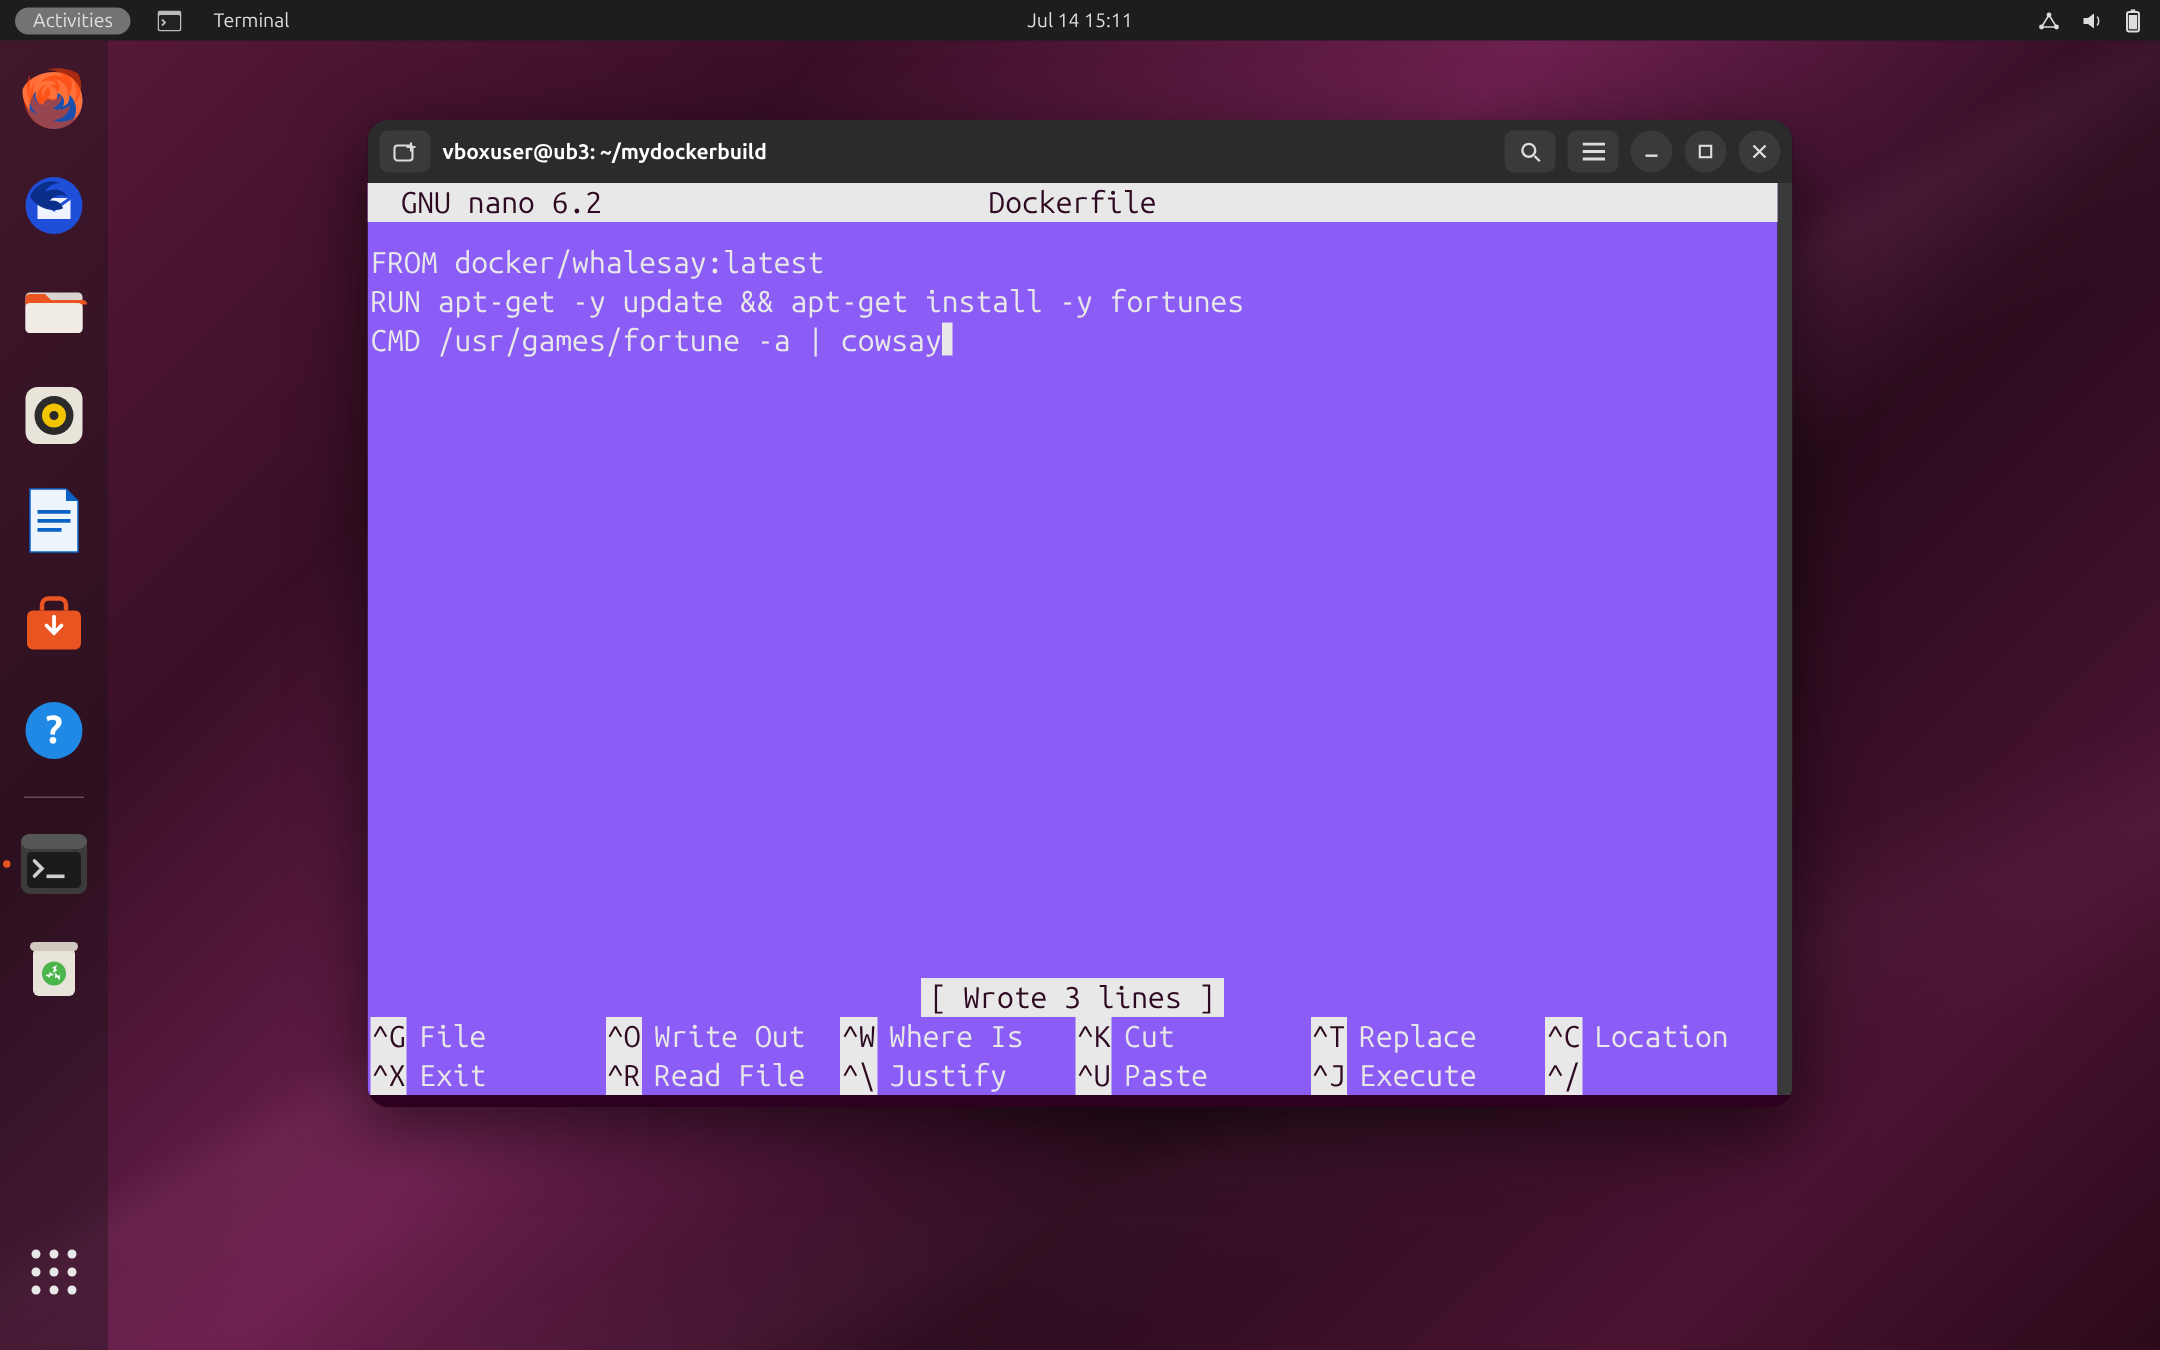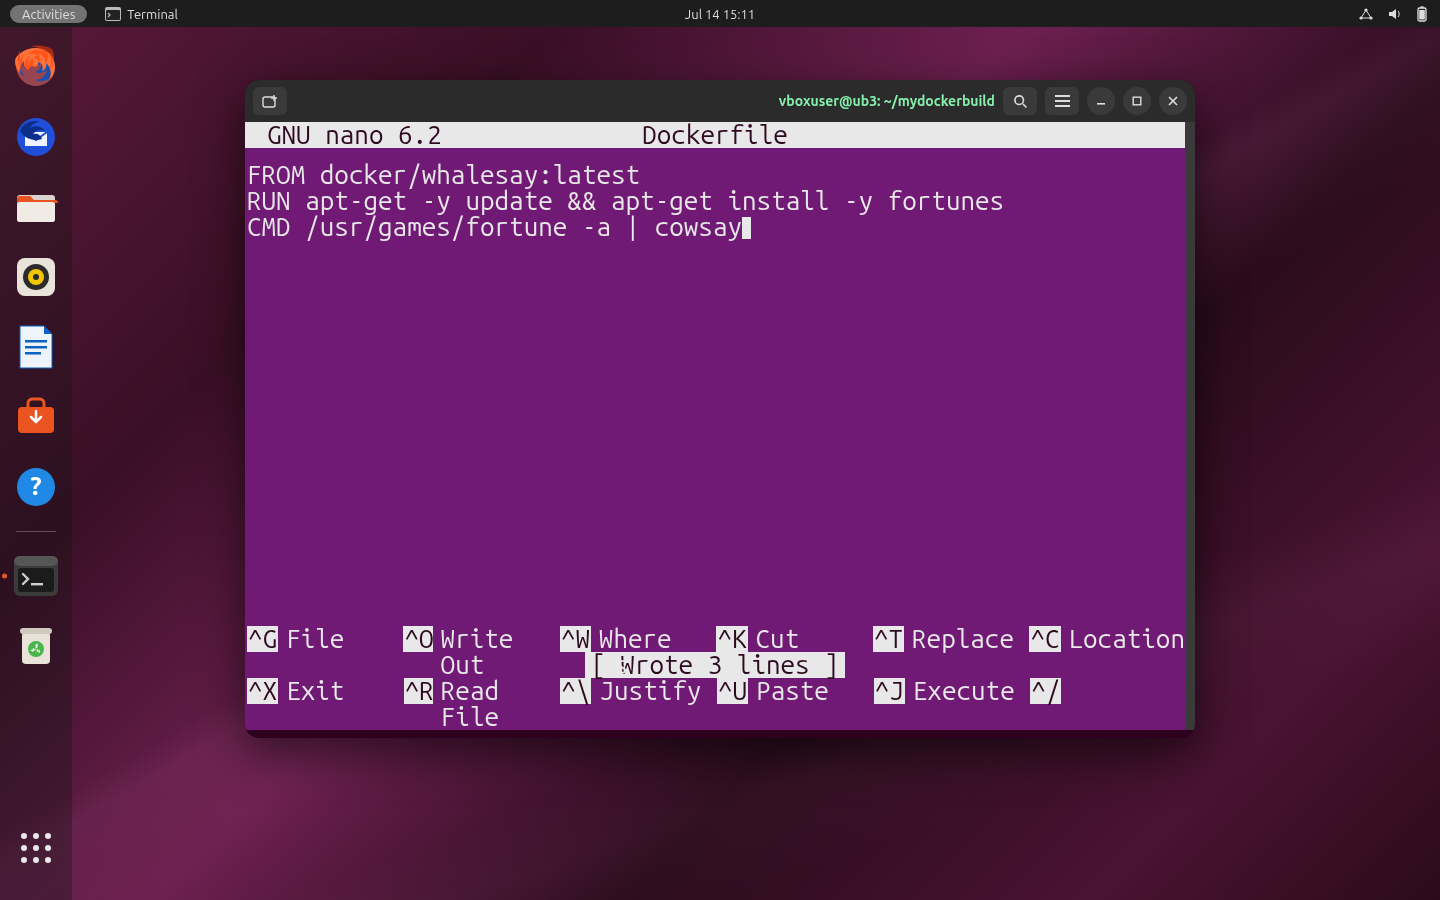--- a/index.html
+++ b/index.html
@@ -16,21 +16,21 @@
       linear-gradient(150deg, transparent 48%, rgba(255,160,210,.06) 50%, transparent 58%),
       linear-gradient(160deg, transparent 70%, rgba(255,160,210,.04) 75%, transparent 82%);
     pointer-events:none;
   }
 
   
   .topbar{position:absolute;left:0;right:0;top:0;height:27px;background:#1d1d1d;color:#ddd;
           display:flex;align-items:center;font-size:13px;z-index:50}
   .tb-left{display:flex;align-items:center;gap:18px;padding-left:10px}
   .activities{background:#737373;border-radius:12px;padding:2px 12px}
-  .tb-app{display:flex;align-items:center;gap:6px}
+  .tb-app{display:flex;align-items:center;gap:21px}
   .tb-center{position:absolute;left:50%;transform:translateX(-50%)}
   .tb-right{margin-left:auto;display:flex;align-items:center;gap:14px;padding-right:12px}
   .tb-right svg,.tb-app svg{display:block}
 
   
   .dock{position:absolute;left:0;top:27px;bottom:0;width:72px;background:rgba(20,20,20,.35);
         display:flex;flex-direction:column;align-items:center;padding-top:14px;gap:18px;z-index:40}
   .dock-item{width:52px;height:52px;border-radius:12px;display:flex;align-items:center;justify-content:center;
              background:transparent;position:relative}
   .dock-item.running::before{content:"";position:absolute;left:-8px;top:50%;transform:translateY(-50%);
@@ -39,25 +39,25 @@
   .apps-grid{margin-top:auto;margin-bottom:26px}
 
   
   .win{position:absolute;left:245px;top:80px;width:950px;height:658px;border-radius:14px;overflow:hidden;
        box-shadow:0 14px 48px rgba(0,0,0,.6);background:#2c001e;z-index:30}
   .titlebar{height:42px;background:#2b2b2b;display:flex;align-items:center;color:#ddd;font-size:14px;
             padding:0 8px;gap:8px}
   .tb-btn{width:34px;height:28px;border-radius:6px;display:flex;align-items:center;justify-content:center;
           background:#3a3a3a}
   .tb-btn.round{width:28px;height:28px;border-radius:50%}
-  .tb-title{flex:1;text-align:right;font-weight:600;color:#86efac}
+  .tb-title{flex:1;text-align:left;font-weight:600;color:#ffffff}
   .tb-spacer{flex:0 0 auto;display:flex;gap:8px}
 
-  .term{position:absolute;left:0;right:10px;top:42px;bottom:8px;background:#701a75;
-        font-family:"Ubuntu Mono","DejaVu Sans Mono",monospace;font-size:26px;line-height:26px;color:#e8e8e8}
+  .term{position:absolute;left:0;right:10px;top:42px;bottom:8px;background:#8b5cf6;
+        font-family:"Ubuntu Mono","DejaVu Sans Mono",monospace;font-size:20px;line-height:26px;color:#e8e8e8}
   .term-scroll{position:absolute;right:-10px;top:0;bottom:0;width:10px;background:#3a3a3a}
 
   .header-line{background:#e8e8e8;color:#2e0a22;display:flex;padding:0 2px}
   .hl-left{padding-left:20px}
   .hl-center{position:absolute;left:50%;transform:translateX(-50%)}
   .file-body{padding:14px 2px;white-space:pre}
 
   .status-wrap{position:absolute;left:0;right:0;bottom:52px;display:flex;justify-content:center}
   .status{background:#e8e8e8;color:#2e0a22;padding:0 6px}
 

